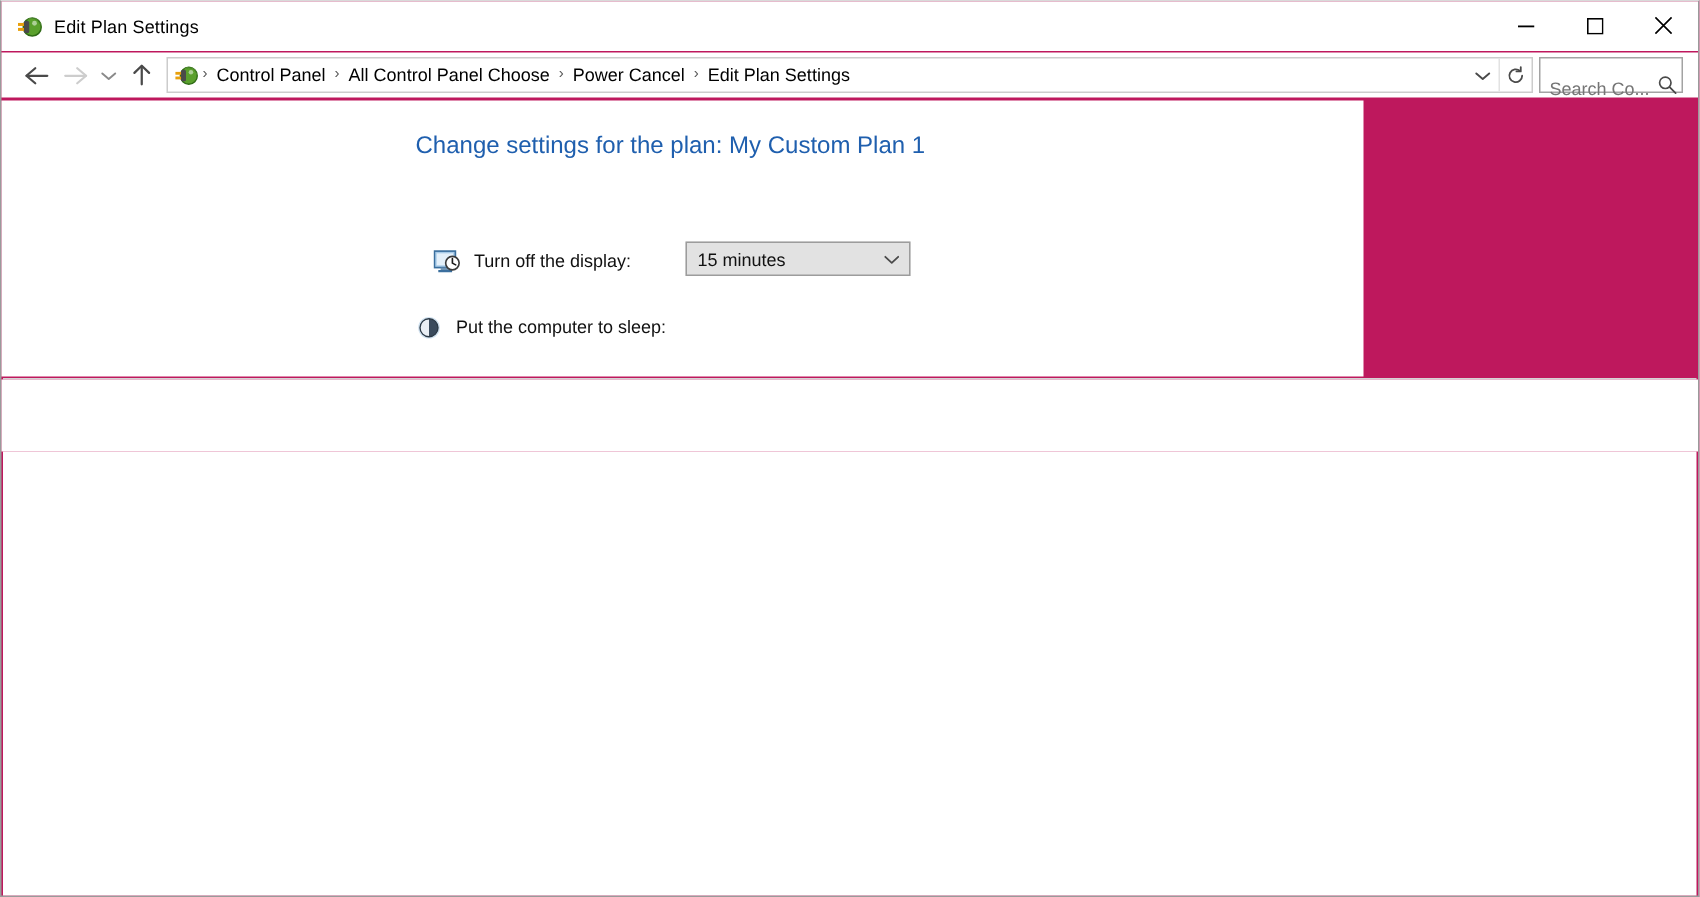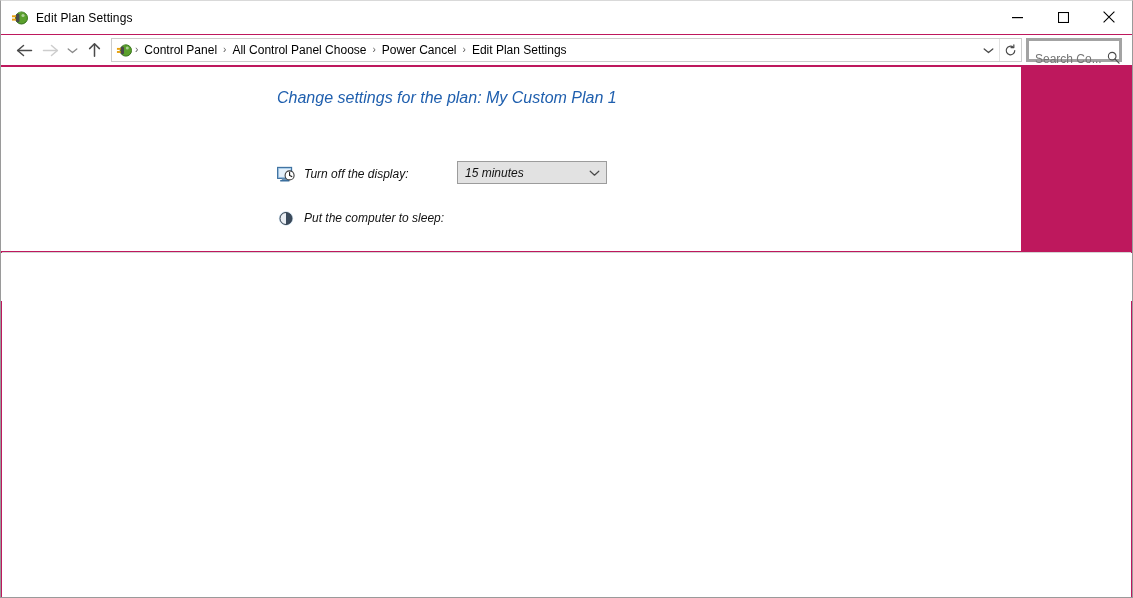--- a/index.html
+++ b/index.html
@@ -117,21 +117,21 @@
     width: 22px; height: 22px;
     display: flex; align-items: center; justify-content: center;
     border-left: 1px solid #e2e2e2;
   }
 
   #searchbox {
     flex: 0 0 auto;
     width: 96px;
     height: 24px;
     margin-right: 10px;
-    border: 3px solid #a3a3a3;
+    border: 1px solid #a3a3a3;
     background: #ffffff;
     display: flex;
     align-items: center;
     padding: 17px 4px 0 6px;
   }
   #search-input {
     border: none;
     outline: none;
     font-family: "Liberation Sans", sans-serif;
     font-size: 12px;
@@ -139,24 +139,23 @@
     width: 70px;
     background: transparent;
     padding: 0;
   }
   #search-icon { flex: 0 0 auto; margin-left: 2px; }
 
   
   #content {
     position: absolute;
     top: 66px; left: 0;
-    width: 1020px;
+    width: 908px;
     height: 184px;
     background: #ffffff;
-    font-style: italic;
   }
   #page-title {
     position: absolute;
     left: 276px; top: 22px;
     font-size: 16px;
     color: #1f5fae;
     white-space: nowrap;
   }
   #page-subtitle {
     position: absolute;
@@ -165,21 +164,21 @@
     color: #111111;
     white-space: nowrap;
   }
 
   .setting-row {
     position: absolute;
     display: flex;
     align-items: center;
     height: 24px;
   }
-  #row-display { left: 276px; top: 95px; }
+  #row-display { left: 288px; top: 95px; }
   #row-sleep   { left: 276px; top: 139px; text-align: center; }
 
   .setting-icon {
     width: 18px; height: 18px;
     flex: 0 0 auto;
     display: flex; align-items: center; justify-content: center;
   }
   .setting-label {
     font-size: 12px;
     color: #111111;

